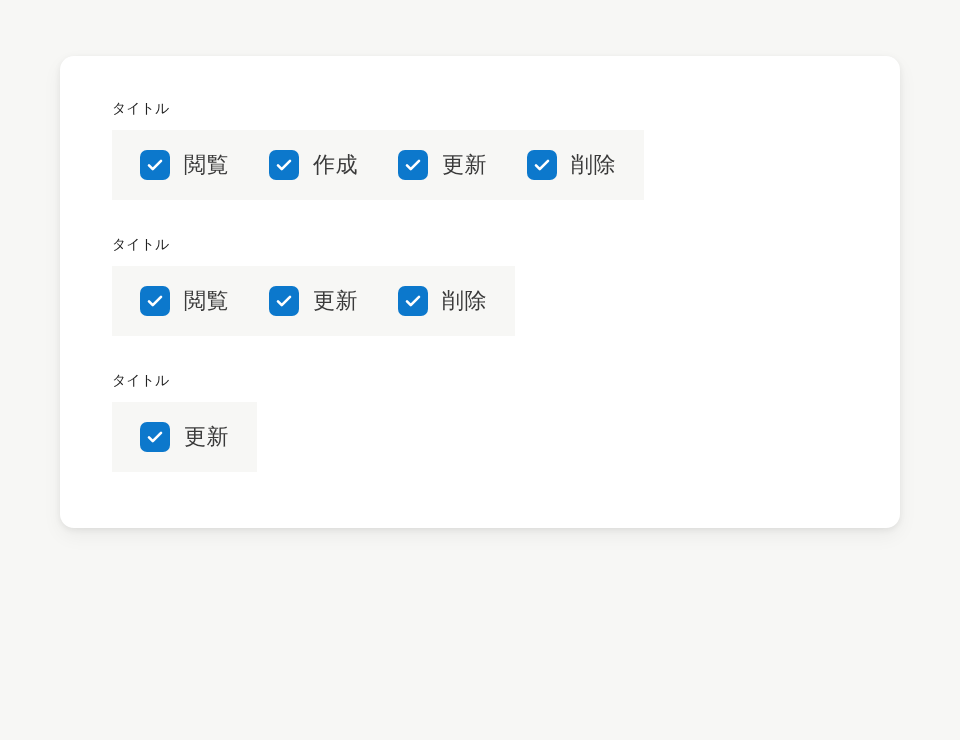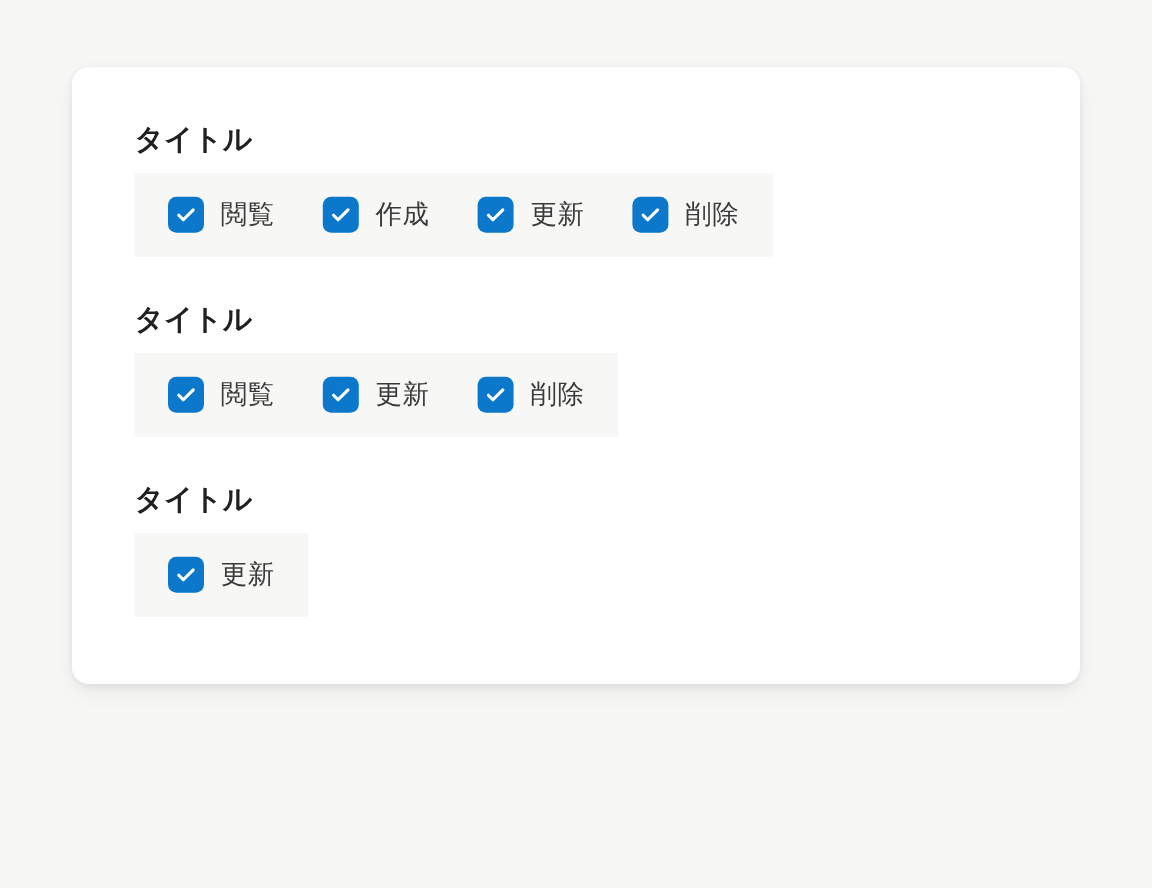--- a/index.html
+++ b/index.html
@@ -12,22 +12,22 @@
     }
     .card {
       background: #ffffff;
       border-radius: 14px;
       box-shadow: 0 2px 6px rgba(0,0,0,0.07), 0 8px 20px rgba(0,0,0,0.05);
       padding: 44px 52px 56px;
     }
     .group { }
     .group + .group { margin-top: 36px; }
     .group-title {
-      font-size: 24px;
-      font-weight: 700;
+      font-size: 14px;
+      font-weight: 400;
       color: #212121;
       margin-bottom: 12px;
     }
     .options {
       display: inline-flex;
       flex-wrap: wrap;
       background: #f7f7f5;
       padding: 20px 28px 20px 28px;
       gap: 40px;
       align-items: center;

